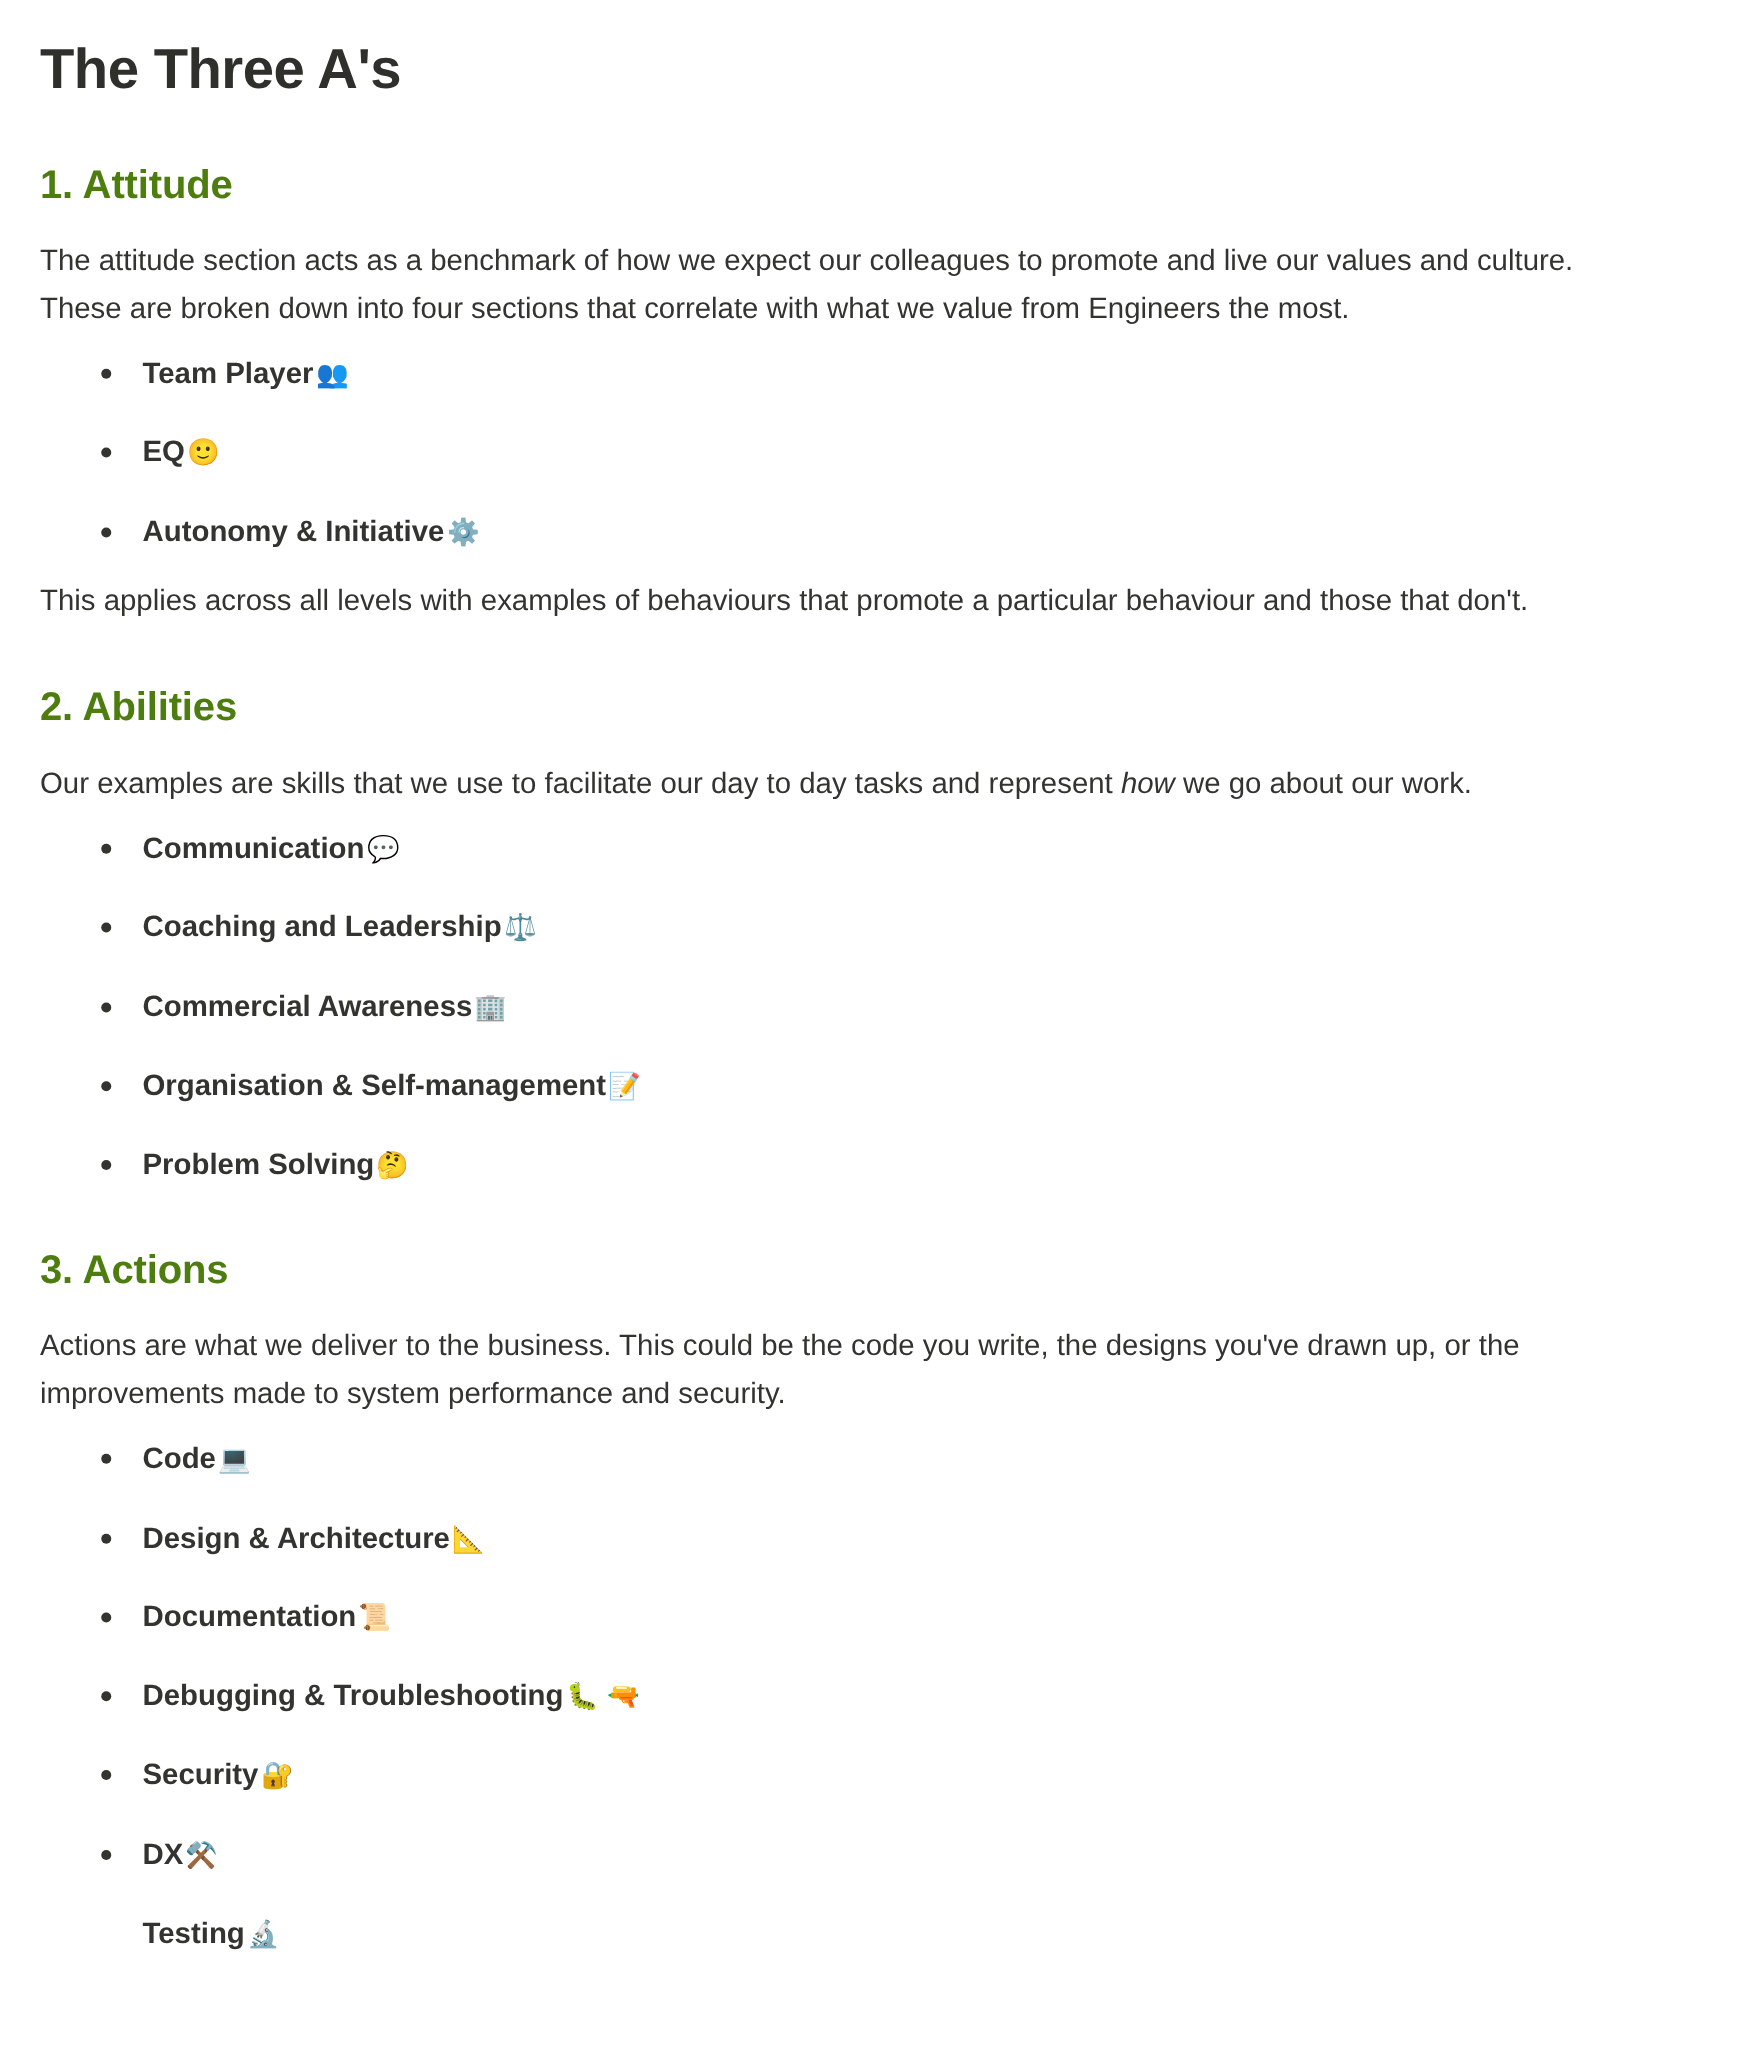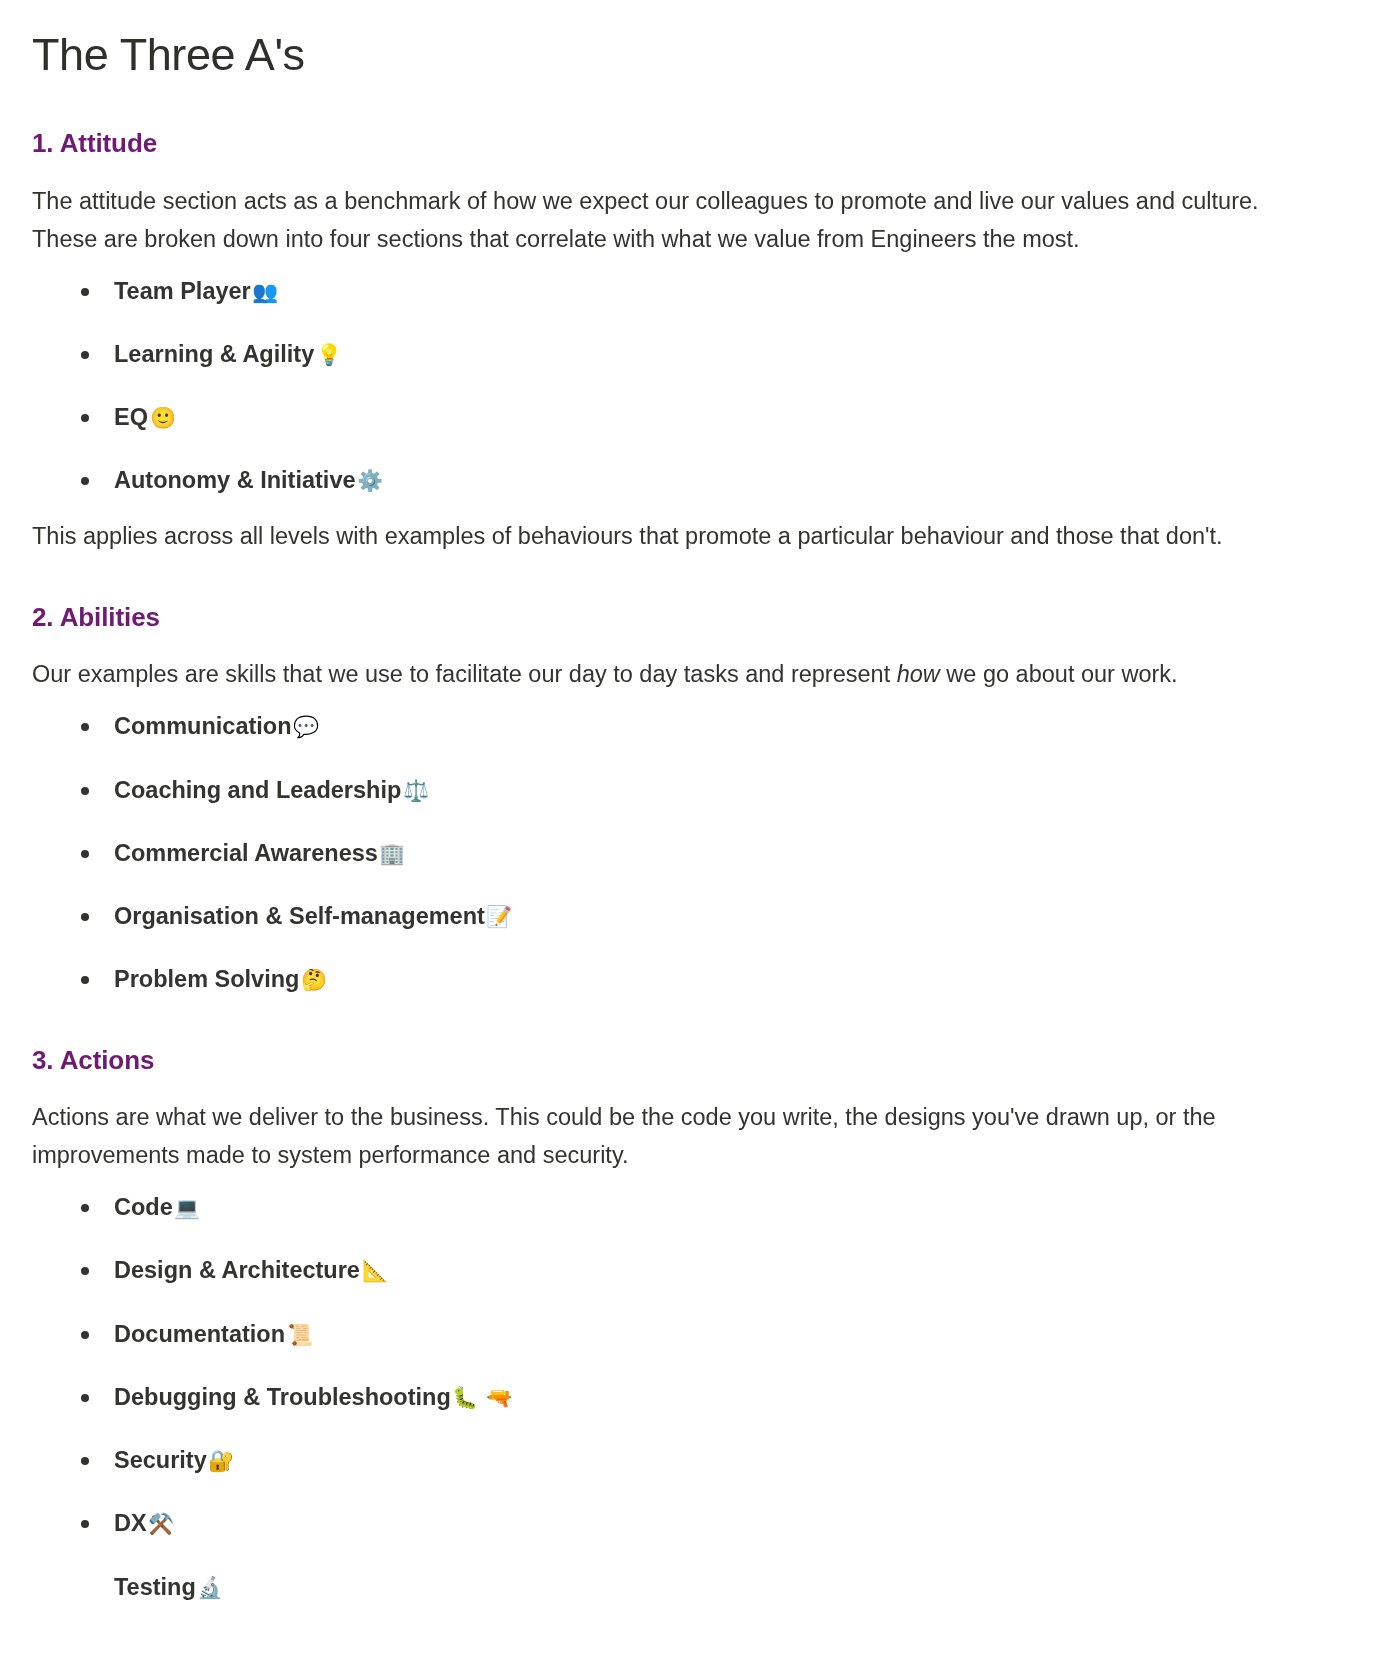--- a/index.html
+++ b/index.html
@@ -16,32 +16,32 @@
     -webkit-font-smoothing: antialiased;
   }
   .doc {
     padding: 14px 32px 40px 32px;
     box-sizing: border-box;
     max-width: 1400px;
   }
   h1.doc-title {
     font-size: 45px;
     line-height: 1.18;
-    font-weight: 400;
+    font-weight: 700;
     letter-spacing: -0.4px;
     margin: 14px 0 34px 0;
     color: #2f2f2c;
   }
   h2.section-heading {
-    font-size: 26px;
+    font-size: 32px;
     line-height: 1.25;
     font-weight: 700;
     letter-spacing: -0.1px;
     margin: 46px 0 22px 0;
-    color: #701a75;
+    color: #4d7c0f;
   }
   p.para {
     font-size: 23.5px;
     line-height: 1.62;
     margin: 0 0 8px 0;
     color: #33332f;
     max-width: 1270px;
   }
   p.para em {
   }
@@ -94,23 +94,20 @@
   <h1 class="doc-title">The Three A's</h1>
 
   <section class="section-block">
     <h2 class="section-heading">1. Attitude</h2>
     <p class="para">The attitude section acts as a benchmark of how we expect our colleagues to promote and live our values and culture. These are broken down into four sections that correlate with what we value from Engineers the most.</p>
     <ul class="bullets">
       <li>
         <span class="bullet-dot"></span><span>Team Player</span><span class="emoji">👥</span>
       </li>
       <li>
-        <span class="bullet-dot"></span><span>Learning &amp; Agility</span><span class="emoji">💡</span>
-      </li>
-      <li>
         <span class="bullet-dot"></span><span>EQ</span><span class="emoji">🙂</span>
       </li>
       <li>
         <span class="bullet-dot"></span><span>Autonomy &amp; Initiative</span><span class="emoji">⚙️</span>
       </li>
     </ul>
     <p class="para after-list-para">This applies across all levels with examples of behaviours that promote a particular behaviour and those that don't.</p>
   </section>
 
   <section class="section-block">

